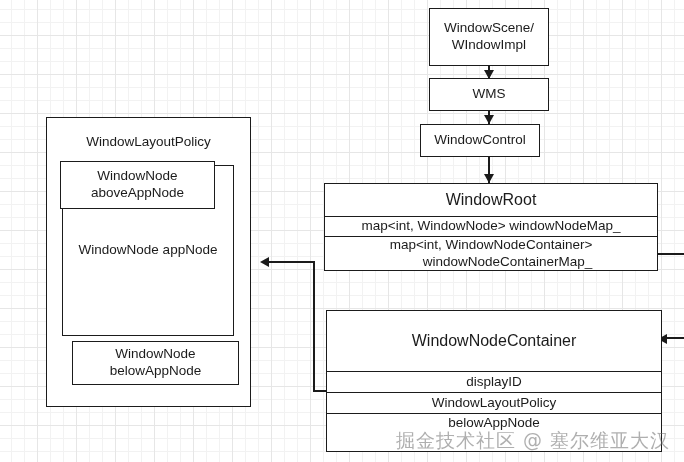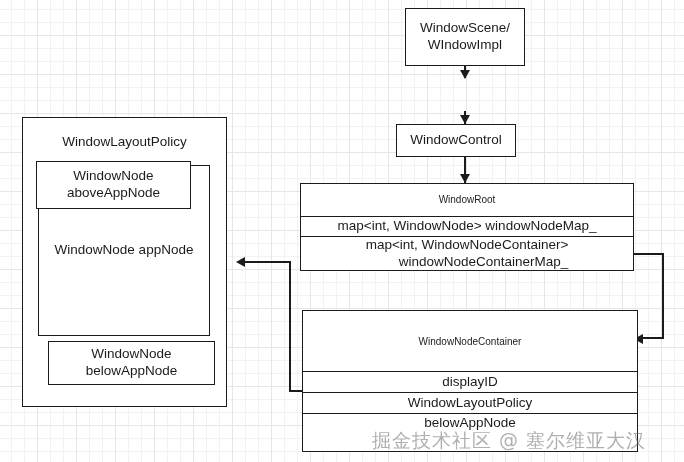--- a/index.html
+++ b/index.html
@@ -9,38 +9,38 @@
     background-image:
       linear-gradient(to right, #e6e6e6 1px, transparent 1px),
       linear-gradient(to bottom, #e6e6e6 1px, transparent 1px),
       linear-gradient(to right, #f2f2f2 1px, transparent 1px),
       linear-gradient(to bottom, #f2f2f2 1px, transparent 1px);
     background-size:39px 39px, 39px 39px, 13px 13px, 13px 13px;
     background-position:-2px -4px, -2px -4px, -2px -4px, -2px -4px;
     font-family:"Liberation Sans", sans-serif;
     color:#1b1b1b;
   }
-  .canvas{position:absolute;inset:0;}
+  .canvas{position:absolute;inset:0;margin-left:24px;}
   .box{
     position:absolute;background:#ffffff;border:1.6px solid #1b1b1b;
     box-sizing:border-box;
   }
   .box .title{
     display:flex;align-items:center;justify-content:center;
     text-align:center;width:100%;height:100%;
     font-size:13.5px;line-height:1.25;
     padding:0 4px;box-sizing:border-box;white-space:pre-line;
   }
   .umlbox{
     position:absolute;background:#ffffff;border:1.6px solid #1b1b1b;
     box-sizing:border-box;display:flex;flex-direction:column;
   }
   .uml-head{
     display:flex;align-items:center;justify-content:center;
-    font-size:10px;box-sizing:border-box;width:100%;
+    font-size:16px;box-sizing:border-box;width:100%;
   }
   .uml-row{
     display:flex;align-items:center;justify-content:center;
     text-align:right;font-size:13.5px;line-height:1.2;
     border-top:1.6px solid #1b1b1b;box-sizing:border-box;width:100%;
     white-space:pre-line;padding:1px 4px;
   }
   .panel{
     position:absolute;background:#ffffff;border:1.6px solid #1b1b1b;
     box-sizing:border-box;
@@ -72,20 +72,23 @@
 <div class="canvas">
 
   <div class="box" style="left:405px;top:8px;width:120px;height:58px;">
     <div class="title">WindowScene/
 WIndowImpl</div>
   </div>
 
   <div class="conn" style="left:464px;top:66px;width:1.6px;height:12px;"></div>
   <div class="arrow-down" style="left:459.5px;top:70px;"></div>
 
+  <div class="box" style="left:405px;top:78px;width:120px;height:33px;">
+    <div class="title">WMS</div>
+  </div>
 
   <div class="conn" style="left:464px;top:111px;width:1.6px;height:13px;"></div>
   <div class="arrow-down" style="left:459.5px;top:115px;"></div>
 
   <div class="box" style="left:396px;top:124px;width:120px;height:33px;">
     <div class="title">WindowControl</div>
   </div>
 
   <div class="conn" style="left:464px;top:157px;width:1.6px;height:26px;"></div>
   <div class="arrow-down" style="left:459.5px;top:174px;"></div>

